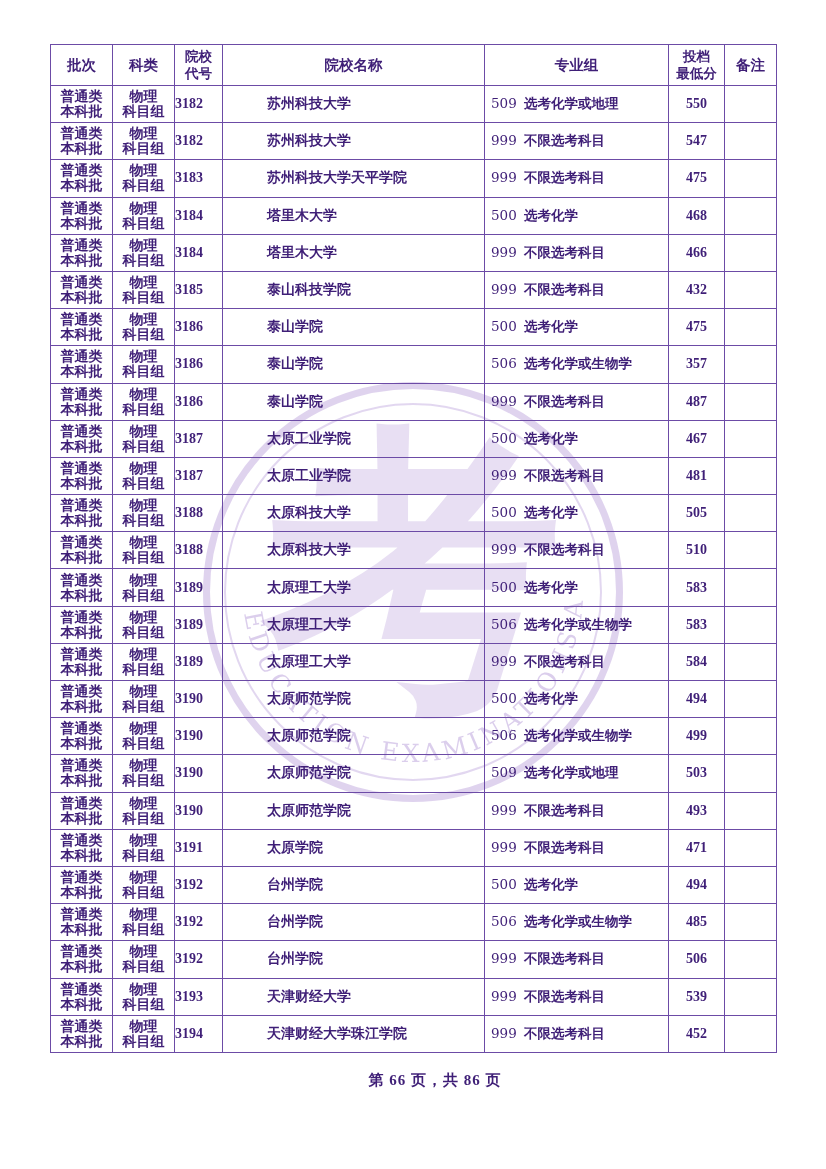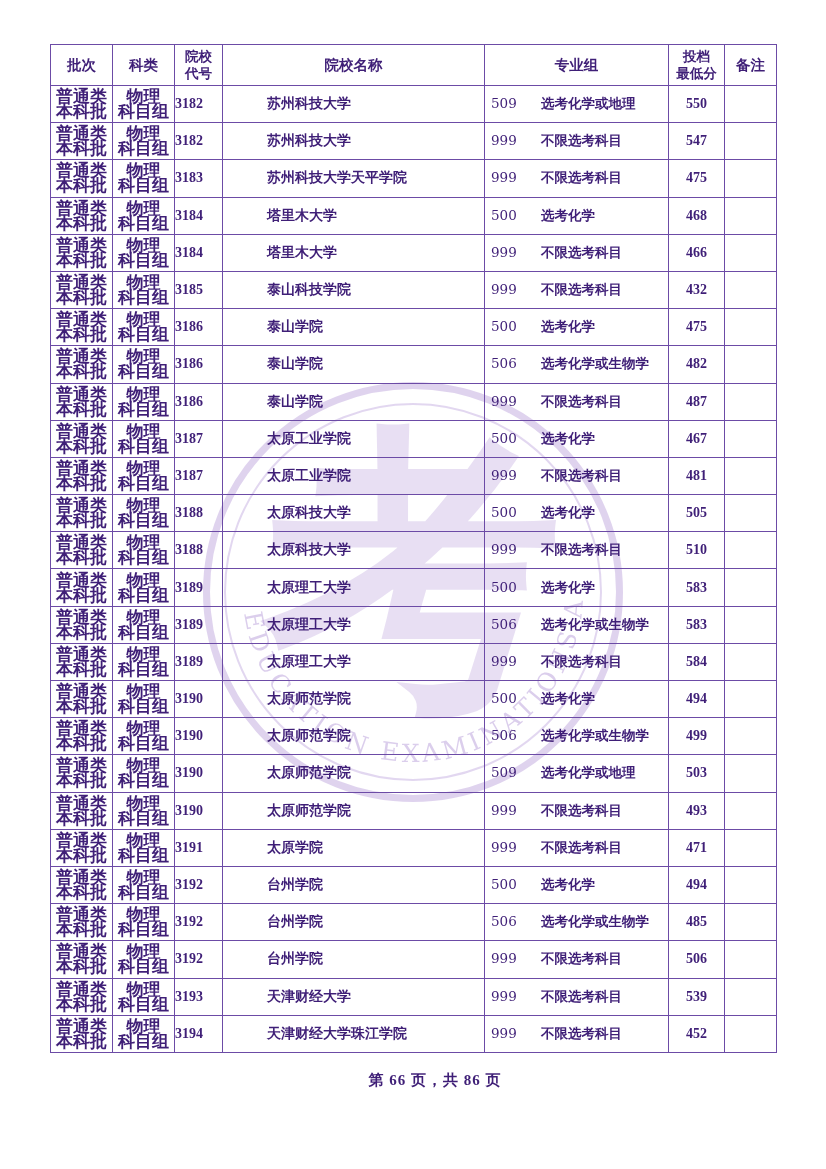--- a/index.html
+++ b/index.html
@@ -119,21 +119,21 @@
   col.c-code { width: 48px; }
   col.c-name { width: 262px; }
   col.c-group { width: 184px; }
   col.c-score { width: 56px; }
   col.c-remark { width: 52px; }
 
   tbody tr { height: 37.2px; }
 
   td.pici, td.kelei {
     text-align: center;
-    font-size: 17px;
+    font-size: 14px;
     line-height: 15px;
     font-weight: 700;
   }
   td.code {
     text-align: left;
     font-size: 14px;
     font-weight: 700;
   }
   td.name {
     padding-left: 44px;
@@ -145,21 +145,21 @@
     font-size: 13.5px;
     font-weight: 700;
     white-space: nowrap;
   }
   td.group .gcode {
     display: inline-block;
     min-width: 30px;
     font-family: "DejaVu Serif", serif;
     font-weight: 400;
   }
-  td.group .gtext { margin-left: 20px; }
+  td.group .gtext { margin-left: 3px; }
   td.score {
     text-align: center;
     font-size: 14px;
     font-weight: 700;
   }
   td.remark { }
 
   .footer {
     position: relative;
     z-index: 1;
@@ -329,21 +329,21 @@
             <div>普通类</div>
             <div>本科批</div>
           </td>
           <td class="kelei">
             <div>物理</div>
             <div>科目组</div>
           </td>
           <td class="code">3186</td>
           <td class="name">泰山学院</td>
           <td class="group"><span class="gcode">506</span><span class="gtext">选考化学或生物学</span></td>
-          <td class="score">482</td>
+          <td class="score">357</td>
           <td class="remark"></td>
         </tr>
         <tr>
           <td class="pici">
             <div>普通类</div>
             <div>本科批</div>
           </td>
           <td class="kelei">
             <div>物理</div>
             <div>科目组</div>

